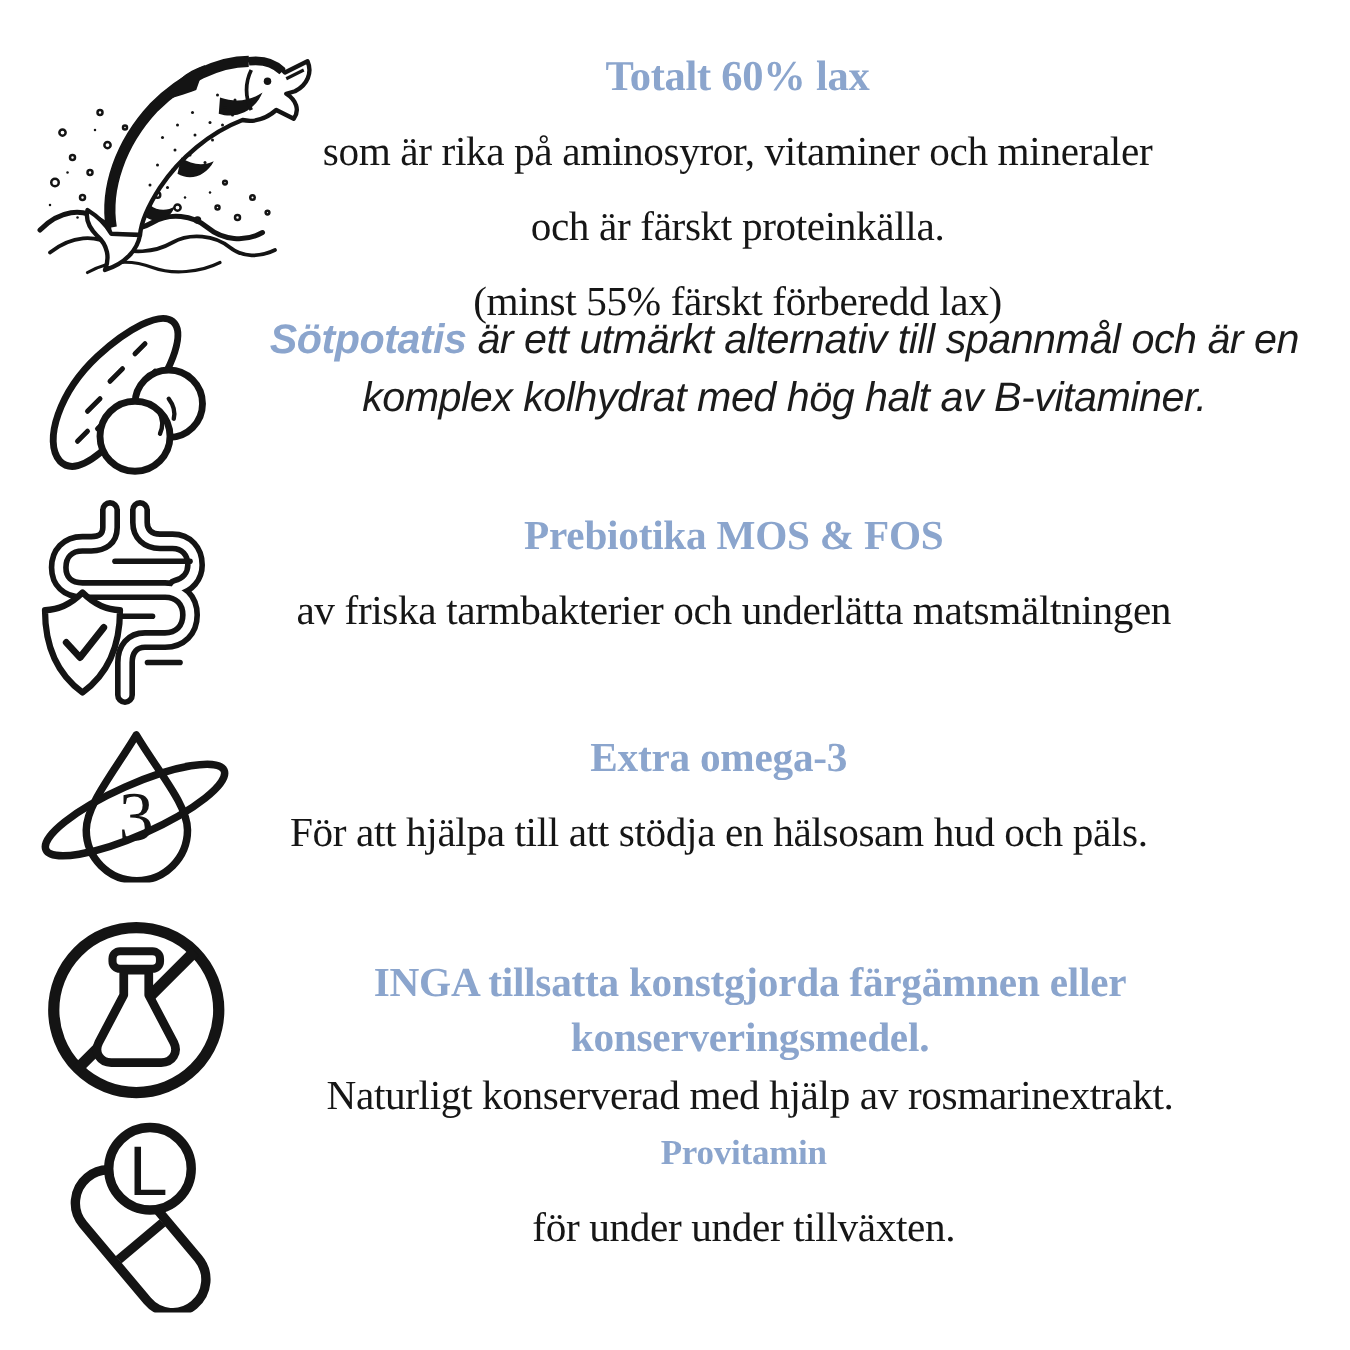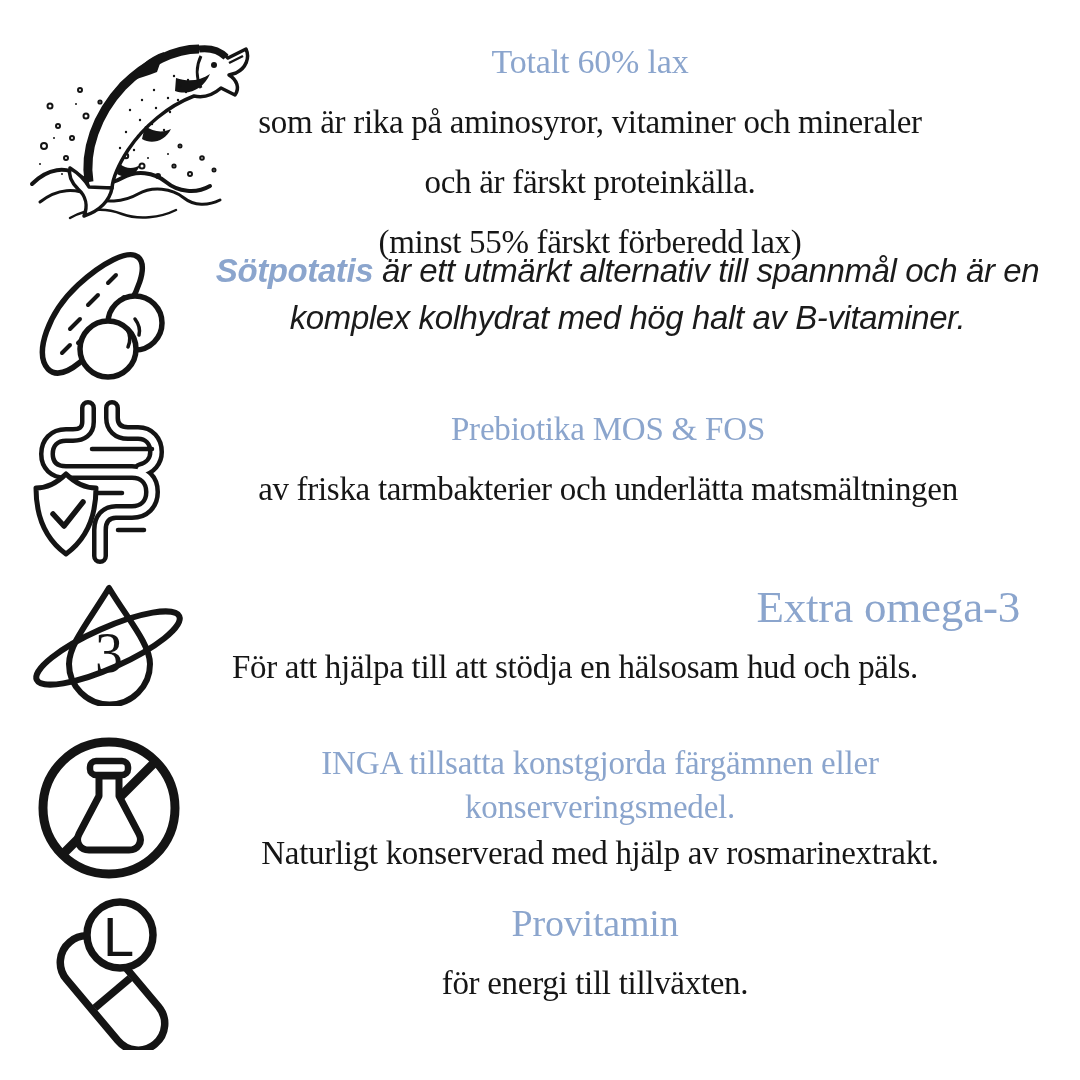--- a/index.html
+++ b/index.html
@@ -6,21 +6,21 @@
   .page{
     position:relative;width:1080px;height:1080px;background:#ffffff;
     overflow:hidden;
     font-family:"Liberation Serif","DejaVu Serif",serif;
     color:#161616;
   }
   .abs{position:absolute;}
   .txt{text-align:center;}
   .sec-heading{
     font-family:"Liberation Serif","DejaVu Serif",serif;
-    font-weight:400;color:#8ba5cd;font-size:34px;line-height:44px;
+    font-weight:700;color:#8ba5cd;font-size:34px;line-height:44px;
     letter-spacing:-0.2px;margin:0 auto;
   }
   .serif-line{
     font-size:33px;line-height:44px;letter-spacing:-0.3px;margin:16px;
   }
   .sans-par{
     font-family:"Liberation Sans","DejaVu Sans",sans-serif;
     font-size:33px;line-height:47px;letter-spacing:-0.4px;margin:0;color:#1b1b1b;
   }
   .lead-word{color:#8ba5cd;font-weight:700;}
@@ -150,59 +150,59 @@
       <g class="ink" fill="none" stroke-width="4.5" stroke-linecap="round">
         <path d="M66,49 H126"></path>
           <path d="M36,93 H96"></path>
           <path d="M92,130 H118"></path>
       </g>
       <path d="M40,74 C50,84 60,88 70,88 C70,114 62,138 40,154 C18,138 10,114 10,88 C20,88 30,84 40,74 Z" fill="#ffffff" class="ink" stroke-width="5" stroke-linejoin="round"></path>
       <path d="M27,114 L38,126 L57,102" fill="none" class="ink" stroke-width="5.5" stroke-linecap="round" stroke-linejoin="round"></path>
     </svg>
   </div>
 
-  <div class="abs txt" style="left:148px;top:407px;width:920px;">
+  <div class="abs txt" style="left:127px;top:407px;width:920px;">
     <div class="sec-heading" style="font-size:33px;">Prebiotika MOS &amp; FOS</div>
     <p class="serif-line">av friska tarmbakterier och underlätta matsmältningen</p>
   </div>
 
   <div class="abs" style="left:25px;top:582px;width:162px;height:124px;">
     <svg viewBox="0 0 162 124" width="162" height="124">
       <path d="M84,6 C66,36 44,62 44,82 a40,40 0 0 0 81,0 C125,62 102,36 84,6 Z" fill="none" class="ink" stroke-width="6" stroke-linejoin="round"></path>
       <text x="84" y="90" text-anchor="middle" font-family="Liberation Serif, DejaVu Serif, serif" font-size="56" fill="#141414">3</text>
       <ellipse cx="83" cy="66" rx="78" ry="20" transform="rotate(-24 83 66)" fill="none" class="ink" stroke-width="6"></ellipse>
     </svg>
   </div>
 
   <div class="abs txt" style="left:130px;top:585px;width:890px;">
-    <div class="sec-heading" style="font-size:45px;text-align:right;">Extra omega-3</div>
+    <div class="sec-heading" style="font-size:33px;">Extra omega-3</div>
     <p class="serif-line">För att hjälpa till att stödja en hälsosam hud och päls.</p>
   </div>
 
   <div class="abs" style="left:33px;top:732px;width:152px;height:152px;">
     <svg viewBox="0 0 152 152" width="152" height="152">
       <circle cx="76" cy="76" r="66" fill="none" class="ink" stroke-width="9"></circle>
       <line x1="29" y1="123" x2="123" y2="29" class="ink" stroke-width="9"></line>
       <path d="M66,44 V64 L46,102 C42,110 47,118 56,118 H96 C105,118 110,110 106,102 L86,64 V44 Z" fill="#ffffff" class="ink" stroke-width="7" stroke-linejoin="round"></path>
       <rect x="57" y="29" width="38" height="14" rx="6" fill="#ffffff" class="ink" stroke-width="6.5"></rect>
     </svg>
   </div>
 
-  <div class="abs txt" style="left:150px;top:741px;width:900px;">
+  <div class="abs txt" style="left:150px;top:765px;width:900px;">
     <div class="sec-heading s5-heading" style="font-size:33px;">INGA tillsatta konstgjorda färgämnen eller konserveringsmedel.</div>
     <p class="serif-line" style="margin-top:2px;">Naturligt konserverad med hjälp av rosmarinextrakt.</p>
   </div>
 
   <div class="abs" style="left:45px;top:892px;width:135px;height:158px;">
     <svg viewBox="0 0 135 158" width="135" height="158">
       <rect x="1" y="74.5" width="133" height="53" rx="26.5" transform="rotate(50 67.5 101)" fill="none" class="ink" stroke-width="7.5"></rect>
       <line x1="67.5" y1="78" x2="67.5" y2="124" transform="rotate(50 67.5 101)" class="ink" stroke-width="7.5"></line>
       <circle cx="75" cy="43" r="33" fill="#ffffff" class="ink" stroke-width="7.5"></circle>
       <text x="58" y="64" font-family="Liberation Sans, DejaVu Sans, sans-serif" font-size="56" font-weight="500" fill="#141414">L</text>
     </svg>
   </div>
 
   <div class="abs txt" style="left:130px;top:901px;width:930px;">
-    <div class="sec-heading" style="font-size:38px;">Provitamin</div>
-    <p class="serif-line">för energi till tillväxten.</p>
+    <div class="sec-heading" style="font-size:28px;">Provitamin</div>
+    <p class="serif-line">för under under tillväxten.</p>
   </div>
 
 </div>
 
 </body></html>

